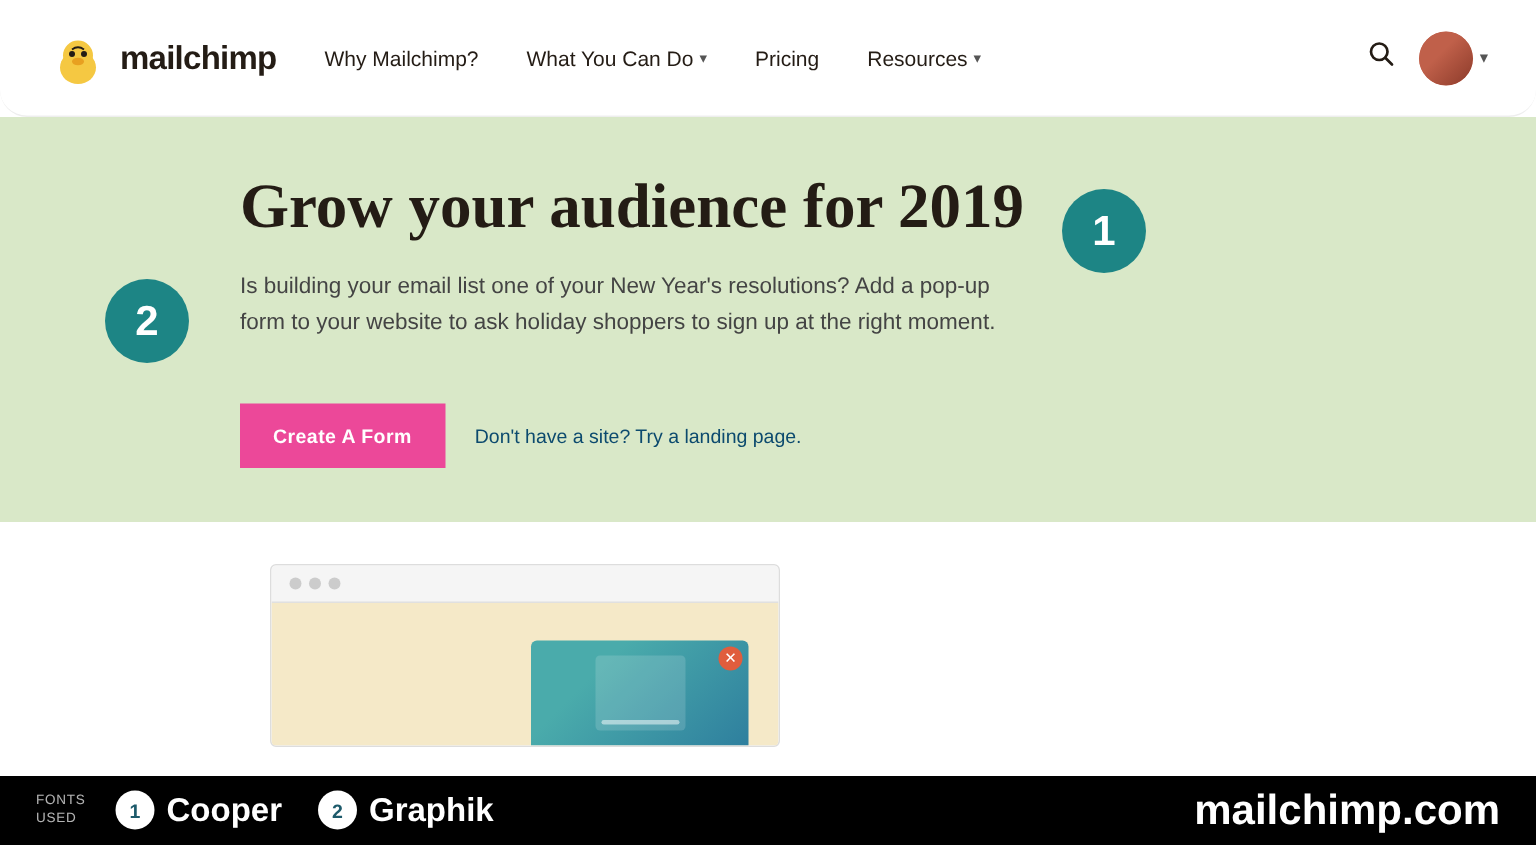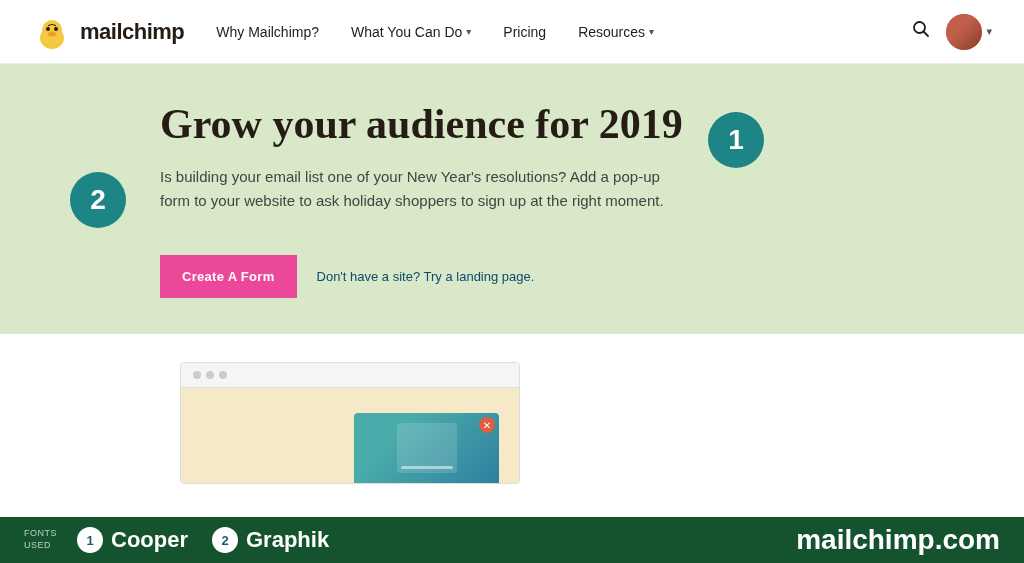--- a/index.html
+++ b/index.html
@@ -3,23 +3,24 @@
   <meta charset="utf-8">
   <style>
     * { margin: 0; padding: 0; box-sizing: border-box; }
     body { font-family: 'Helvetica Neue', Arial, sans-serif; width: 1024px; height: 563px; overflow: hidden; background: #fff; }
 
     
     .navbar {
       display: flex;
       align-items: center;
       padding: 0 32px;
-      height: 64px;
+      height: 78px;
       background: #fff;
       border-bottom: 1px solid #eee;
+      border-radius: 18px;
     }
     .logo-area {
       display: flex;
       align-items: center;
       gap: 8px;
       margin-right: 32px;
     }
     .logo-chimp {
       width: 40px;
       height: 40px;
@@ -240,21 +241,21 @@
       border-radius: 2px;
     }
 
     
     .fonts-bar {
       position: fixed;
       bottom: 0;
       left: 0;
       width: 1024px;
       height: 46px;
-      background: #14532d;
+      background: #000000;
       display: flex;
       align-items: center;
       padding: 0 24px;
     }
     .fonts-label {
       font-size: 9px;
       color: rgba(255,255,255,0.7);
       text-transform: uppercase;
       letter-spacing: 0.5px;
       line-height: 1.3;

